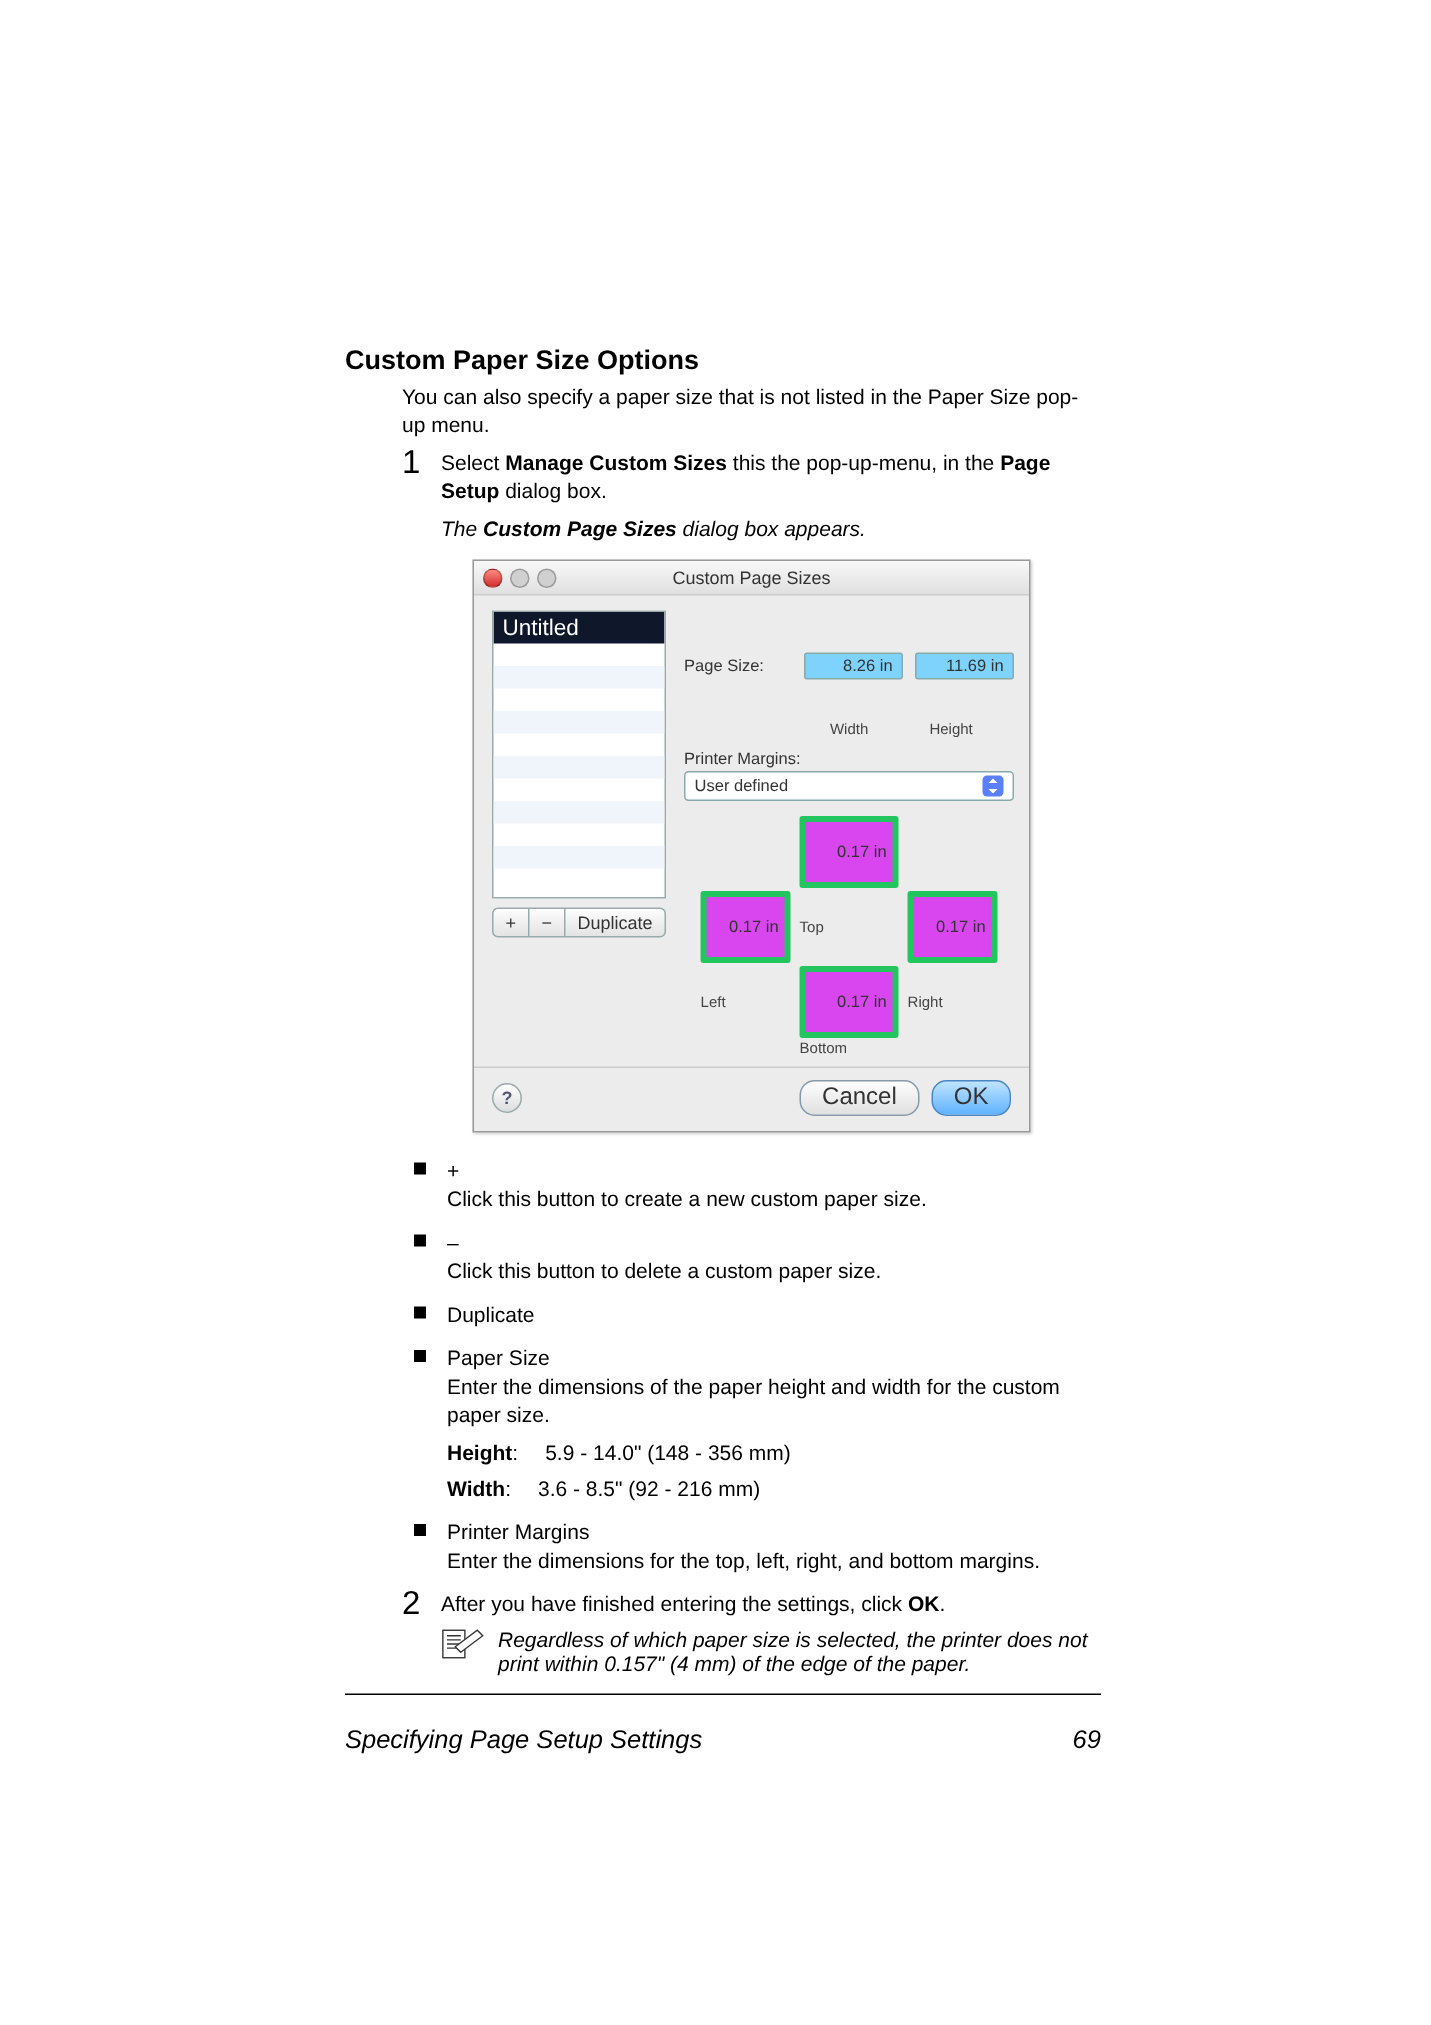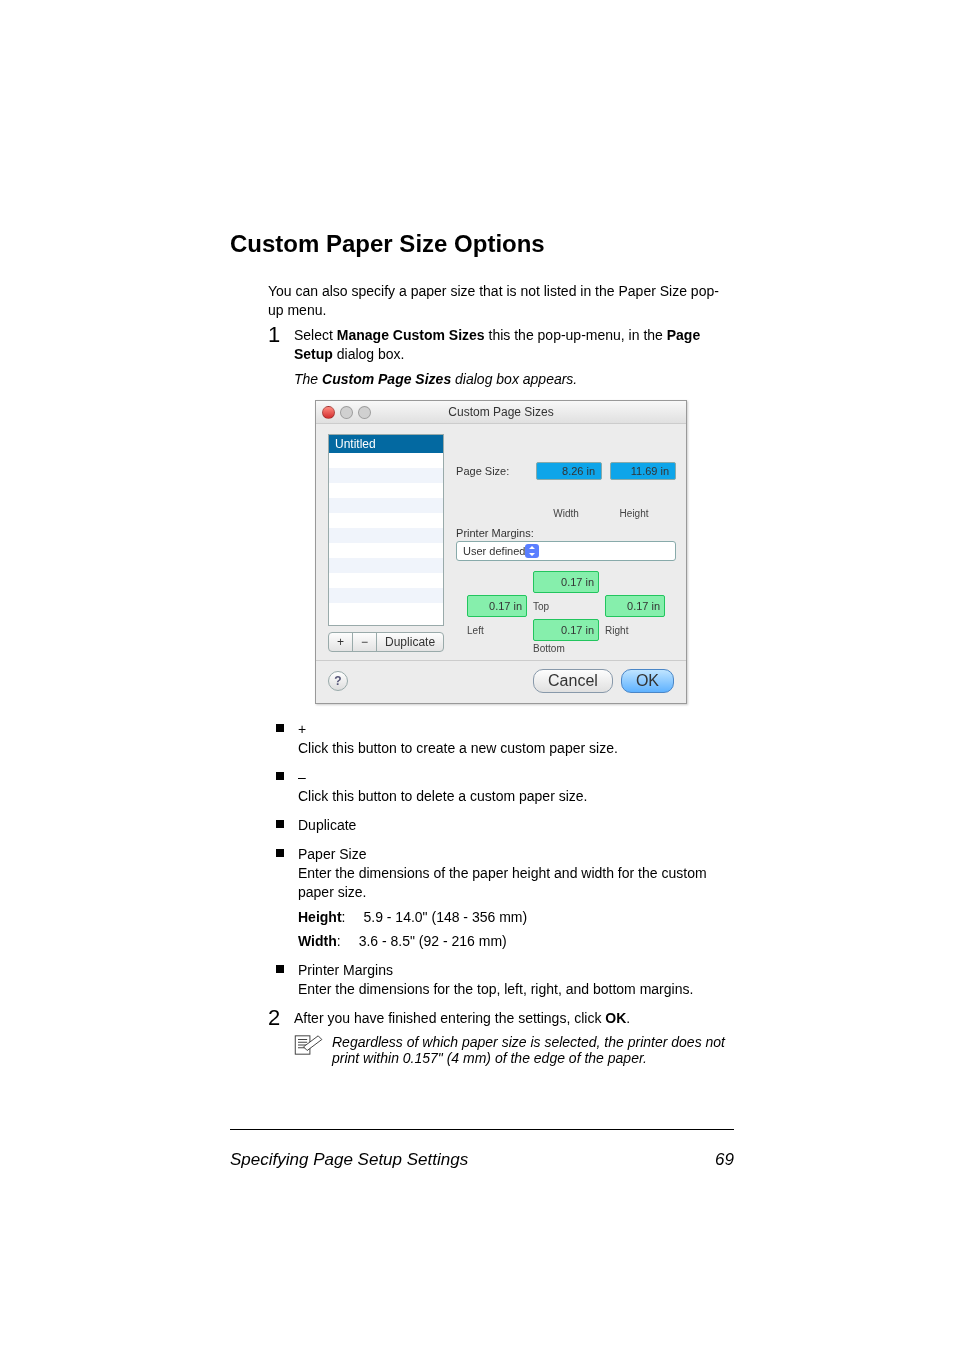--- a/index.html
+++ b/index.html
@@ -12,22 +12,22 @@
   }
   .page {
     width: 954px;
     height: 1350px;
     position: relative;
     box-sizing: border-box;
     padding: 230px 220px 0 230px;
   }
   .heading {
     font-weight: bold;
-    font-size: 24px;
-    margin-bottom: 24px;
+    font-size: 18px;
+    margin-bottom: 4px;
   }
   .body-indent {
     margin-left: 38px;
   }
   .para {
     line-height: 1.35;
     margin-bottom: 6px;
   }
   .step-row {
     position: relative;
@@ -85,24 +85,24 @@
   .dlg-left {
     width: 140px;
   }
   .dlg-list {
     height: 190px;
     border: 1px solid #9aa;
     background: #fff;
     overflow: hidden;
   }
   .dlg-list .sel {
-    background: #0369a1;
+    background: #0f172a;
     color: #fff;
     padding: 2px 6px;
-    font-size: 12px;
+    font-size: 15px;
   }
   .dlg-list .stripe {
     height: 15px;
   }
   .stripe:nth-child(odd){ background:#f0f4fb; }
   .dlg-left-btns {
     display: flex;
     margin-top: 6px;
     border: 1px solid #9aa;
     border-radius: 4px;
@@ -122,39 +122,40 @@
   .fld-row {
     display: flex;
     align-items: center;
     gap: 8px;
     margin-bottom: 2px;
     margin-top: 28px;
   }
   .fld-label { width: 72px; }
   .fld-box {
     border: 1px solid #8aa;
-    background: #0ea5e9;
+    background: #7dd3fc;
     padding: 2px 6px;
     width: 52px;
     text-align: right;
     font-size: 11px;
     border-radius: 2px;
   }
   .fld-sub {
     font-size: 10px;
     text-align: center;
     width: 60px;
     color: #444;
   }
   .margins-box {
     border: 1px solid #8aa;
     background: #fff;
     border-radius: 3px;
     padding: 2px 6px;
     display: flex;
+    justify-content: space-between;
     align-items: center;
     margin-top: 2px;
   }
   .sel-arrows {
     width: 14px; height: 14px;
     background: #5a7fff;
     border-radius: 3px;
     display: inline-flex;
     align-items: center;
     justify-content: center;
@@ -165,23 +166,23 @@
   .margin-grid {
     margin-top: 10px;
     display: grid;
     grid-template-columns: 60px 66px 60px;
     grid-template-rows: auto auto auto;
     justify-content: center;
     gap: 2px 6px;
     align-items: center;
   }
   .mg-box {
-    border: 1px solid #22c55e;
-    background: #86efac;
-    padding: 4px 4px;
+    border: 4px solid #22c55e;
+    background: #d946ef;
+    padding: 14px 4px;
     text-align: right;
     font-size: 11px;
     border-radius: 2px;
   }
   .mg-sub {
     font-size: 10px;
     text-align: left;
     color: #444;
   }
   .dlg-footer {

